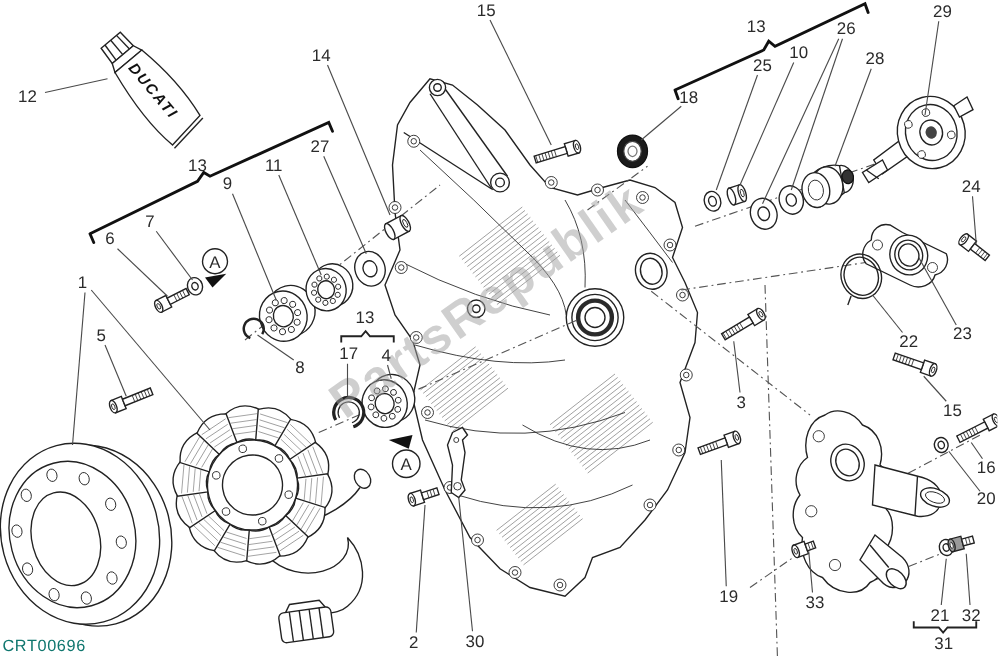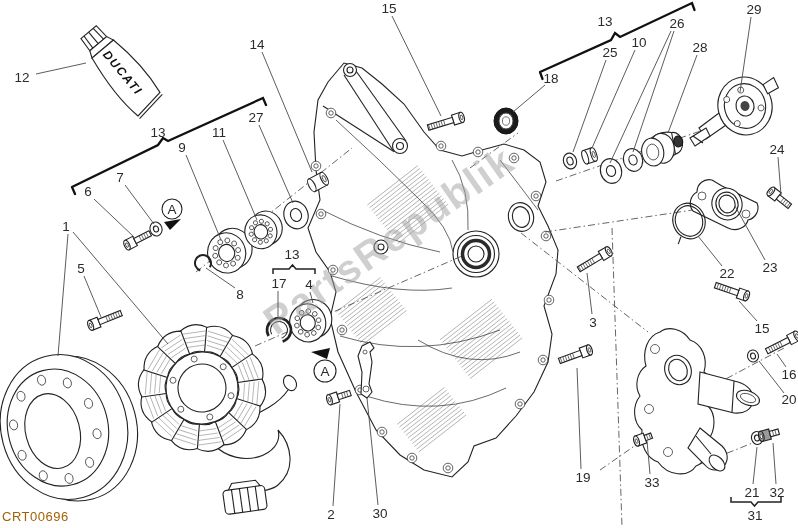--- a/index.html
+++ b/index.html
@@ -13,21 +13,21 @@
   .thick{stroke:#111;stroke-width:2.3;fill:none;stroke-linecap:round;}
   .bracket{stroke:#222;stroke-width:1.5;fill:none;}
   .dashdot{stroke:#555;stroke-width:.9;fill:none;stroke-dasharray:7 3 1.5 3;}
   .leader{stroke:#4a4a4a;stroke-width:.9;fill:none;}
   .rib{stroke:#222;fill:none;stroke-width:.8;opacity:.85;}
   .hatchln{stroke:#2a2a2a;stroke-width:.5;opacity:.65;}
   text.callout{font:13.5px "Liberation Sans",sans-serif;fill:#2b2b2b;text-anchor:middle;}
   .wm{font:bold 40px "Liberation Sans",sans-serif;fill:#a0a0a0;opacity:.5;letter-spacing:2px;}
   .brand{font:bold 12px "Liberation Sans",sans-serif;font-style:italic;letter-spacing:1.6px;fill:#111;}
   .code{position:absolute;left:2px;top:509px;font:13px "Liberation Sans",sans-serif;
-        color:#a16207;letter-spacing:.5px;}
+        color:#0f766e;letter-spacing:.5px;}
 </style>
 </head>
 <body>
 
 <div id="stage">
 <svg id="art" width="798" height="528" viewBox="0 0 798 528">
 
   <g id="gcover">
     <path class="fw" stroke-width="1.5" d="M344,63 L328,82 L318,100 L314,132 L316,170 L320,200 L308,228 L316,252 L330,272 L336,292 L330,318 L338,352 L356,392 L376,430 L400,455 L424,470 L452,477 L468,462 L474,446 L496,438 L516,416 L534,392 L548,362 L552,334 L544,306 L556,274 L558,250 L548,226 L538,206 L546,182 L540,162 L524,150 L504,144 L482,150 L462,156 L440,150 L424,132 L404,104 L382,84 L362,68 Z"></path>
 

